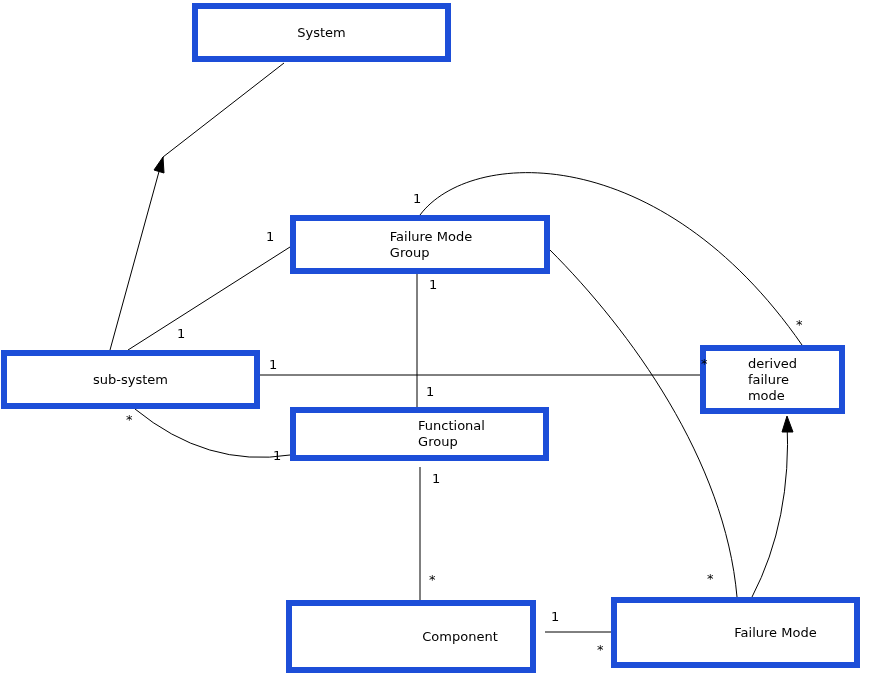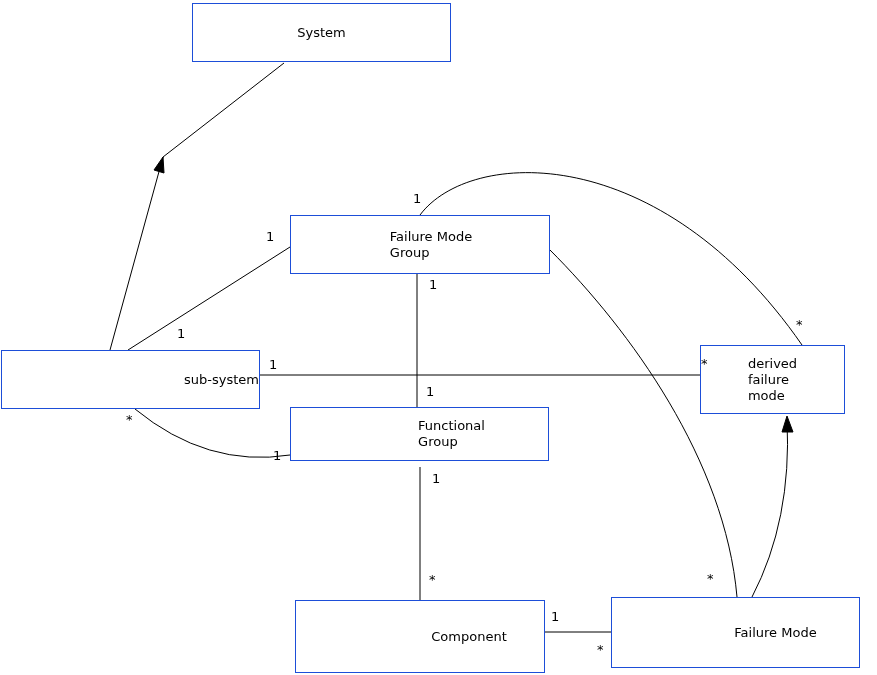--- a/index.html
+++ b/index.html
@@ -10,21 +10,21 @@
     height: 675px;
     background: #ffffff;
     font-family: "DejaVu Sans", sans-serif;
     color: #000;
     overflow: hidden;
   }
   .lines { position: absolute; left: 0; top: 0; }
   .box {
     position: absolute;
     background: #ffffff;
-    border: 1px solid #1d4ed8;
+    border: 6px solid #1d4ed8;
     display: flex;
     align-items: center;
     justify-content: center;
   }
   .box-label {
     font-size: 13px;
     line-height: 16px;
     white-space: pre-line;
     text-align: left;
   }
@@ -66,36 +66,36 @@
 
   <div class="box" style="left:192px; top:3px; width:259px; height:59px;">
     <span class="box-label">System</span>
   </div>
 
   <div class="box" style="left:290px; top:215px; width:260px; height:59px;">
     <span class="box-label" style="transform:translateX(11px);">Failure Mode
 Group</span>
   </div>
 
-  <div class="box" style="left:1px; top:350px; width:259px; height:59px;justify-content:flex-end;">
+  <div class="box" style="left:1px; top:350px; width:259px; height:59px;">
     <span class="box-label">sub-system</span>
   </div>
 
   <div class="box" style="left:700px; top:345px; width:145px; height:69px;">
     <span class="box-label">derived
 failure
 mode</span>
   </div>
 
   <div class="box" style="left:290px; top:407px; width:259px; height:54px;">
     <span class="box-label" style="transform:translateX(32px);">Functional
 Group</span>
   </div>
 
-  <div class="box" style="left:295px; top:600px; width:250px; height:73px;padding-left:20px;">
+  <div class="box" style="left:286px; top:600px; width:250px; height:73px;padding-left:20px;">
     <span class="box-label" style="transform:translateX(39px);">Component</span>
   </div>
 
   <div class="box" style="left:611px; top:597px; width:249px; height:71px;">
     <span class="box-label" style="transform:translateX(40px);">Failure Mode</span>
   </div>
 
   <span class="mult" style="left:413px; top:192px;">1</span>
   <span class="mult" style="left:796px; top:318px;">*</span>
   <span class="mult" style="left:266px; top:230px;">1</span>

